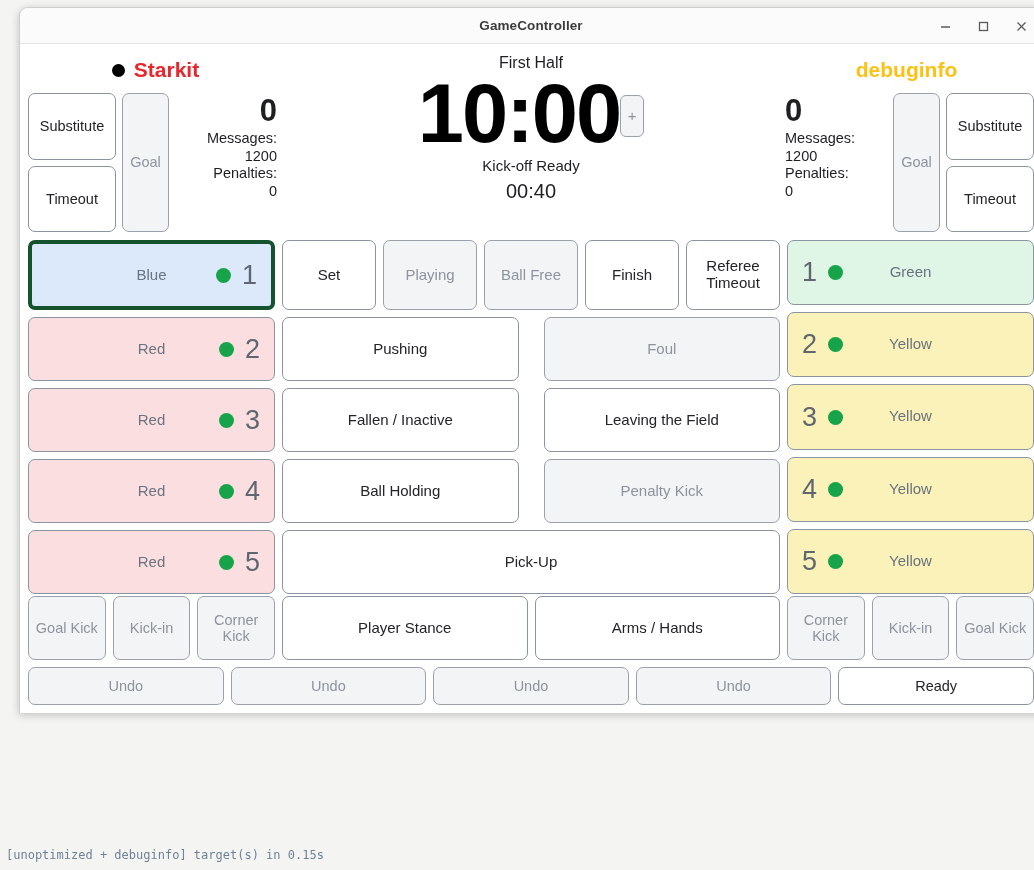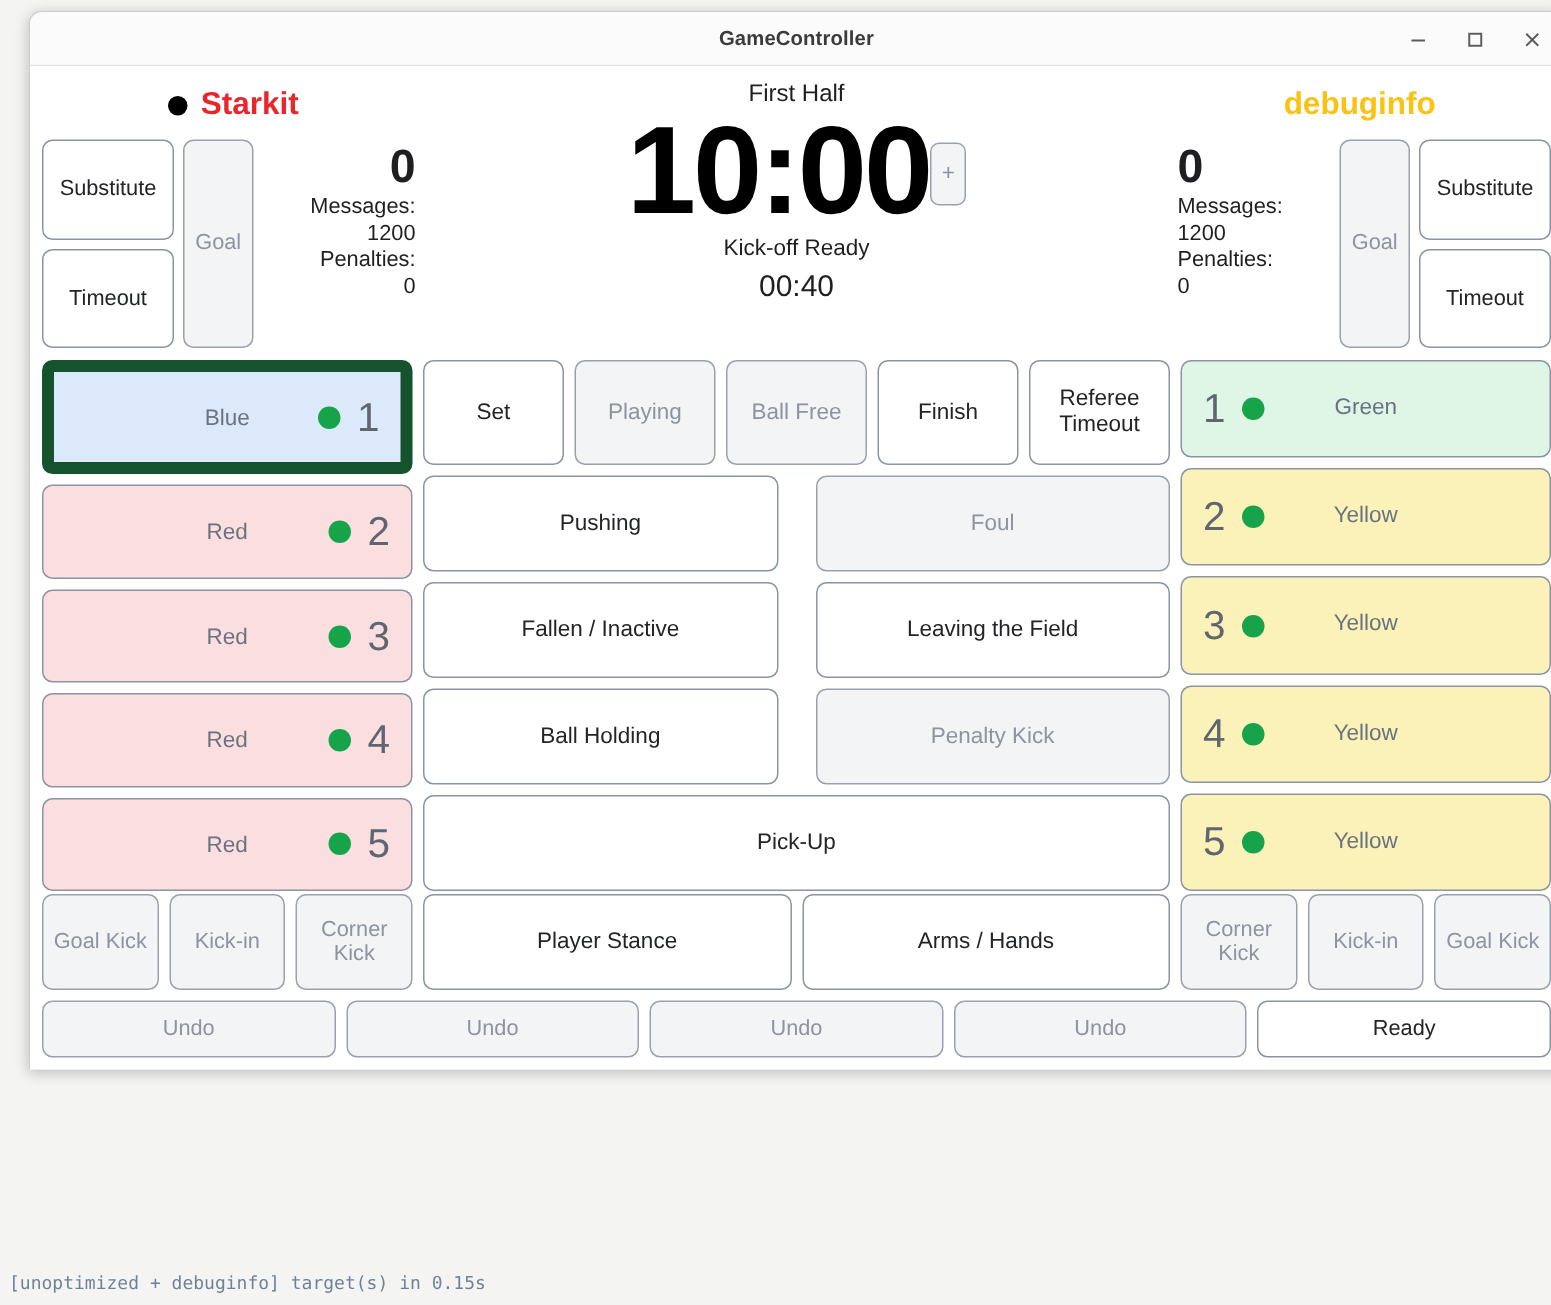--- a/index.html
+++ b/index.html
@@ -230,21 +230,21 @@
   .player-card {
     flex: 1;
     border: 1px solid #8a94a3;
     border-radius: 7px;
     display: flex;
     align-items: center;
     cursor: pointer;
     padding: 0 14px;
     position: relative;
   }
-  .player-card.selected { border: 8px solid #14532d; }
+  .player-card.selected { border: 4px solid #14532d; }
   .player-card.left  { justify-content: flex-end; }
   .player-card.right { justify-content: flex-start; }
   .pc-label {
     font-size: 15px;
     color: #6b7280;
     position: absolute;
     left: 0; right: 0;
     text-align: center;
     top: 22px;
     pointer-events: none;

